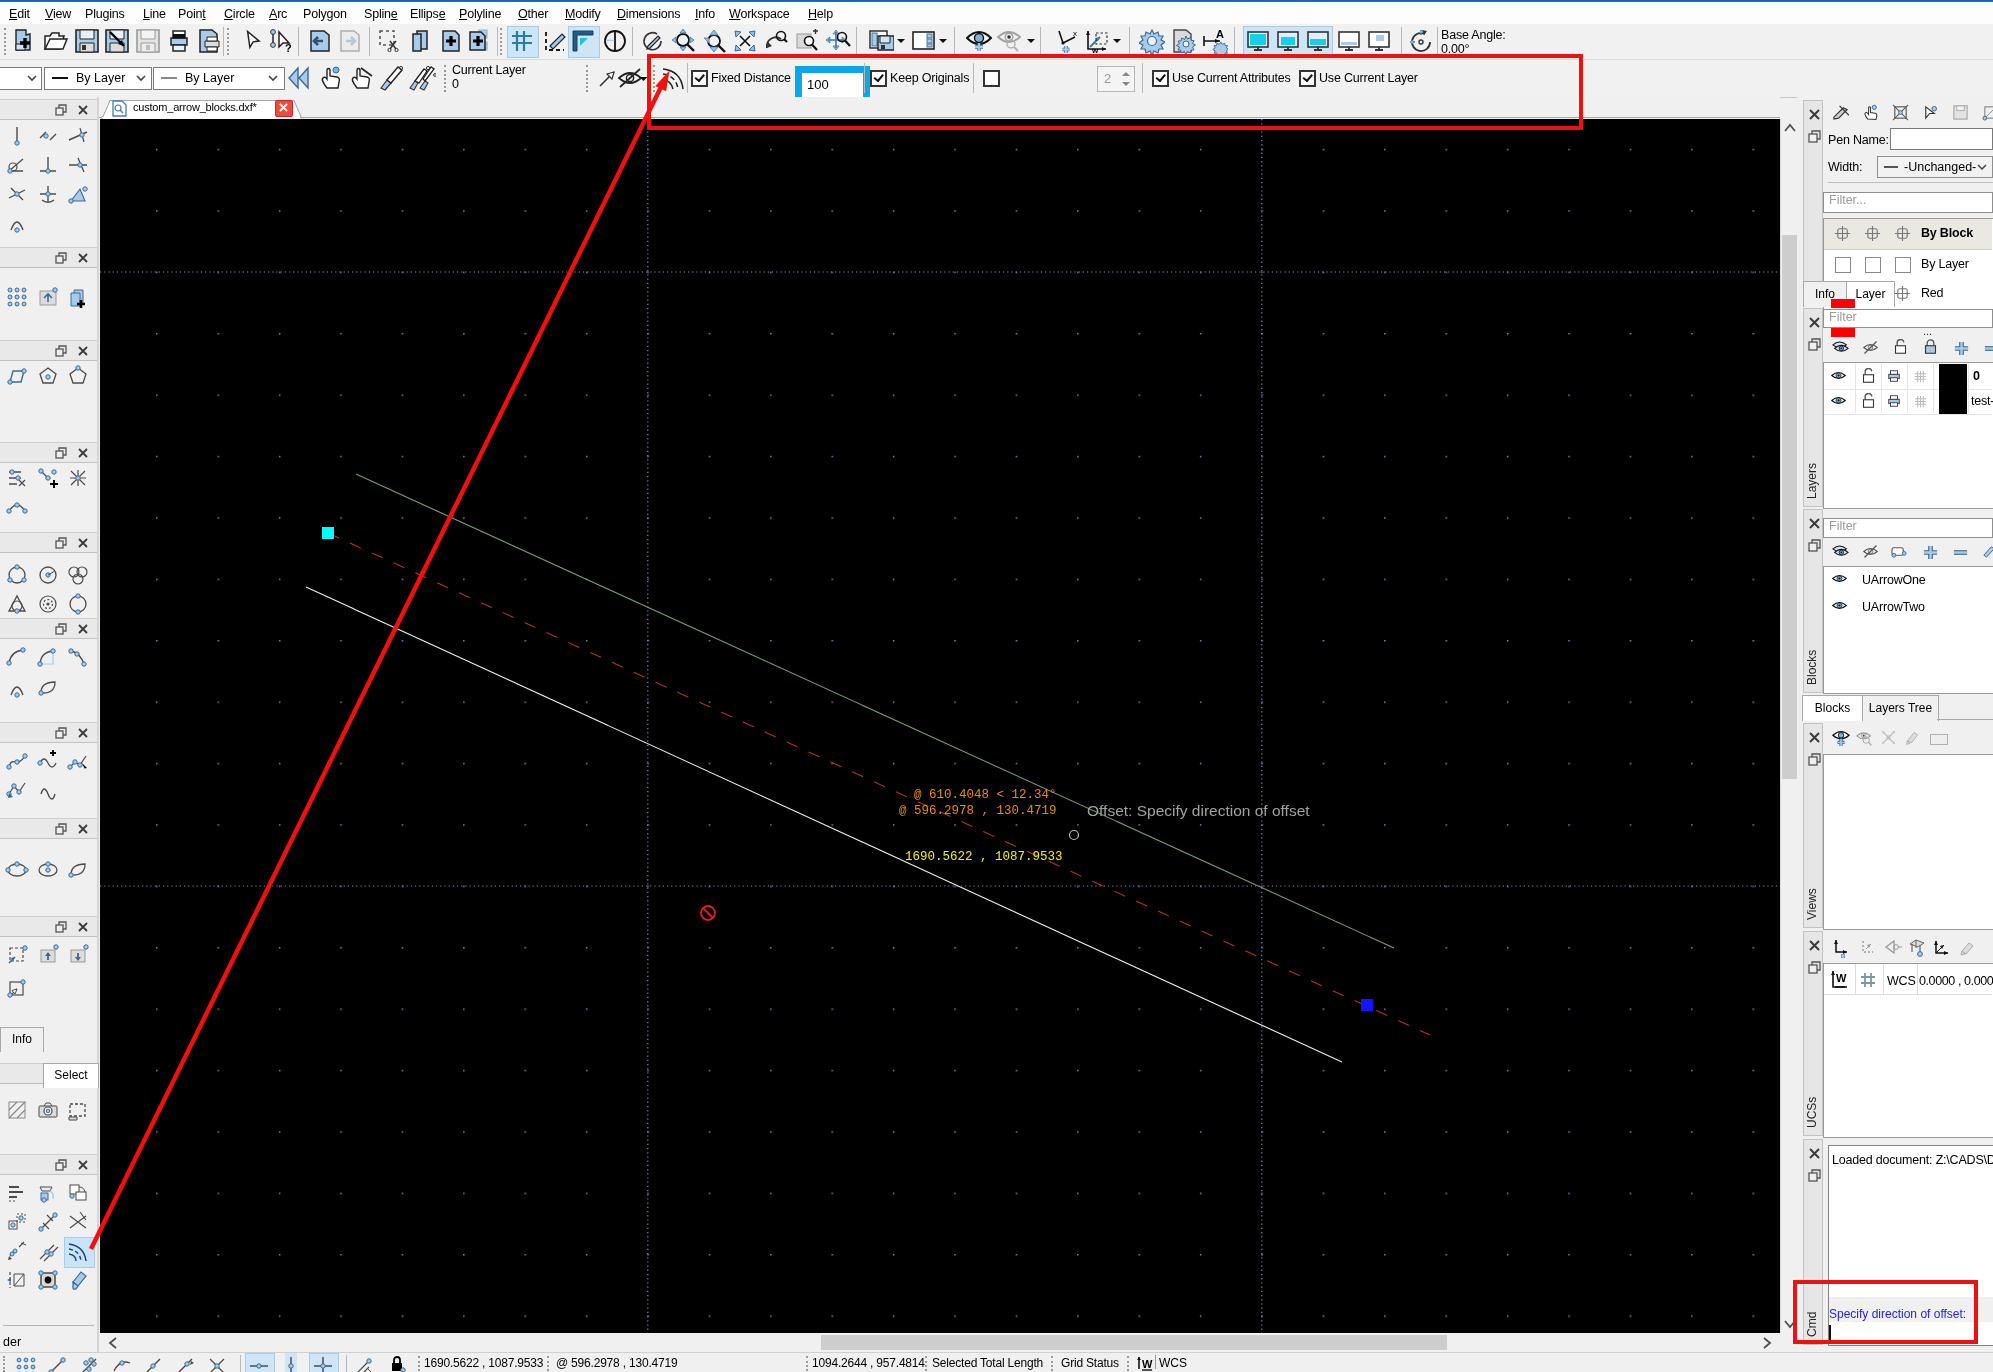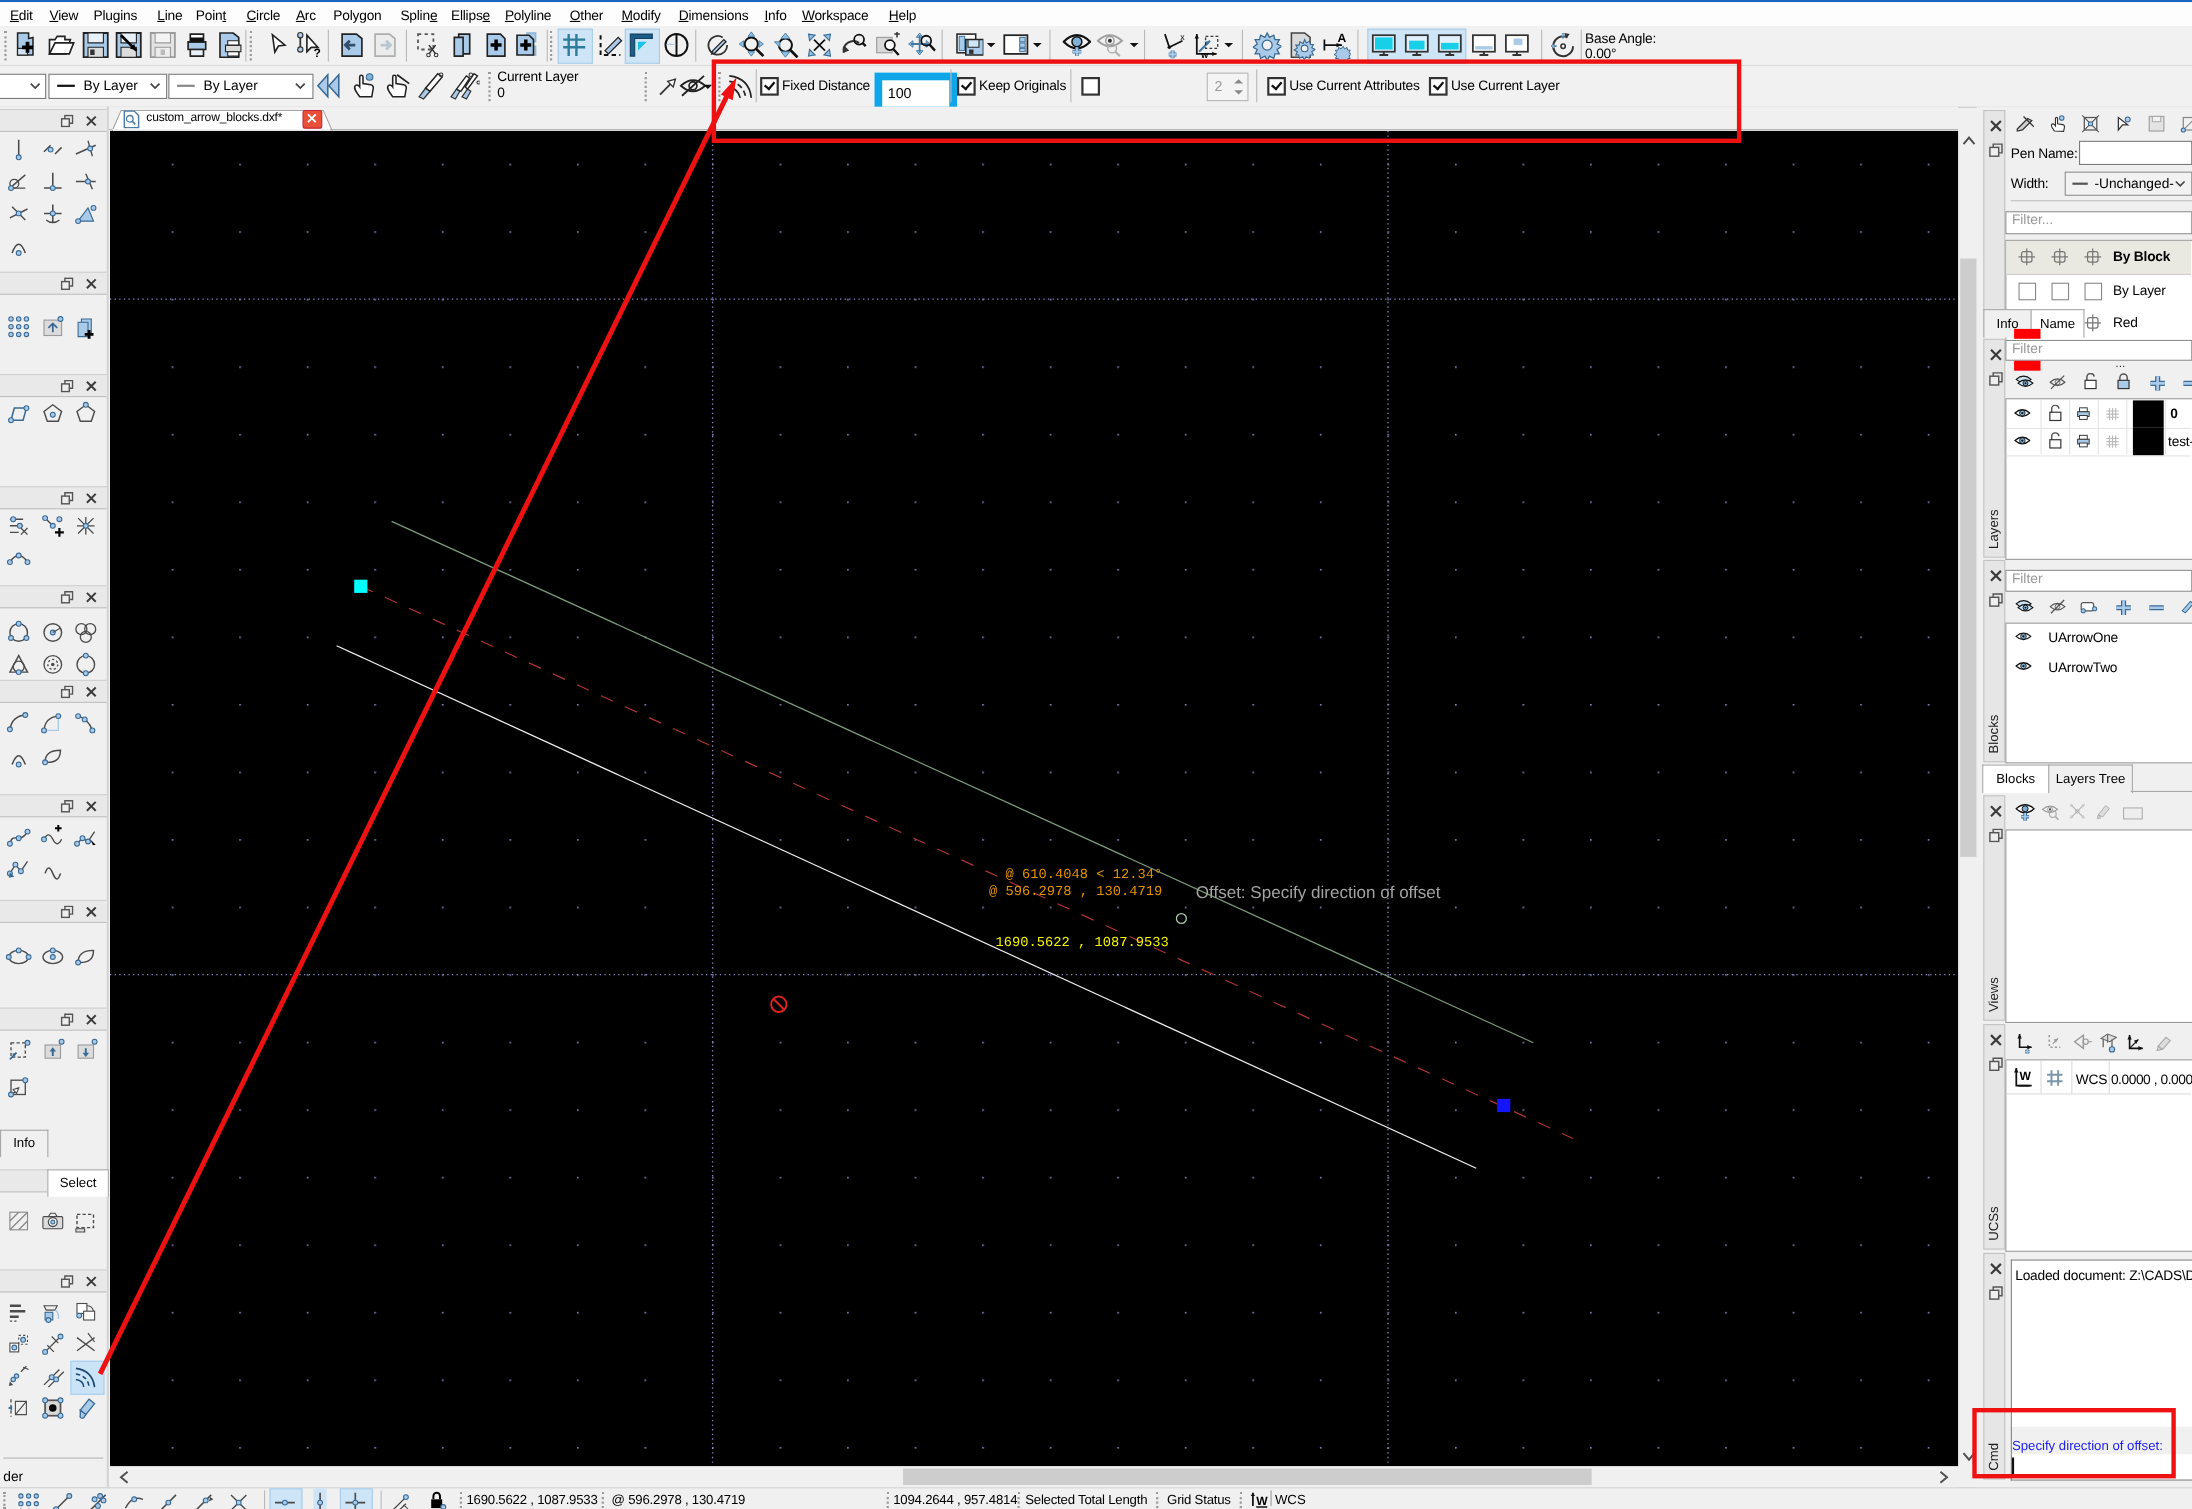--- a/index.html
+++ b/index.html
@@ -939,21 +939,21 @@
 <div class="abs" style="left:68px;top:160px;width:14px;height:14px;background:#fff;border:1px solid #888;"></div>
 <div class="abs" style="left:98px;top:160px;width:14px;height:14px;background:#fff;border:1px solid #888;"></div>
 <div class="lbl" style="left:124px;top:160px;">By Layer</div>
 <svg class="abs" style="left:97px;top:188px" width="17" height="17" viewBox="0 0 18 18">
       <rect x="4" y="4" width="10" height="10" rx="2" fill="none" stroke="#777" stroke-width="1.2"></rect>
       <path d="M9 1v16M1 9h16" stroke="#777" stroke-width="1.2"></path>
     </svg>
 <div class="lbl" style="left:124px;top:189px;">Red</div>
 <div class="abs" style="left:34px;top:202px;width:24px;height:9px;background:#f00;z-index:6;"></div>
 <div class="tabw" style="left:6px;top:184px;width:42px;height:25px;"><span style="position:relative;top:5px;">Info</span></div>
-<div class="tabw on" style="left:49px;top:184px;width:47px;height:25px;"><span style="position:relative;top:5px;">Name</span></div>
+<div class="tabw on" style="left:49px;top:184px;width:47px;height:25px;"><span style="position:relative;top:5px;">Layer</span></div>
 <div class="vstrip" style="left:6px;top:211px;height:197px;"></div>
 <svg class="abs" style="left:11px;top:219px" width="13" height="13" viewBox="0 0 13 13">
       <path d="M2 2l9 9M11 2l-9 9" stroke="#3b3b3b" stroke-width="2"></path>
     </svg>
 <svg class="abs" style="left:11px;top:241px" width="13" height="13" viewBox="0 0 13 13">
       <rect x="1" y="4" width="8" height="8" fill="#eee" stroke="#555" stroke-width="1.3"></rect>
       <path d="M4 4V1h8v8H9" fill="none" stroke="#555" stroke-width="1.3"></path>
     </svg>
 <div class="vtext" style="left:8px;top:402px;">Layers</div>
 <div class="filter" style="left:26px;top:212px;width:163px;height:17px;">Filter</div>

